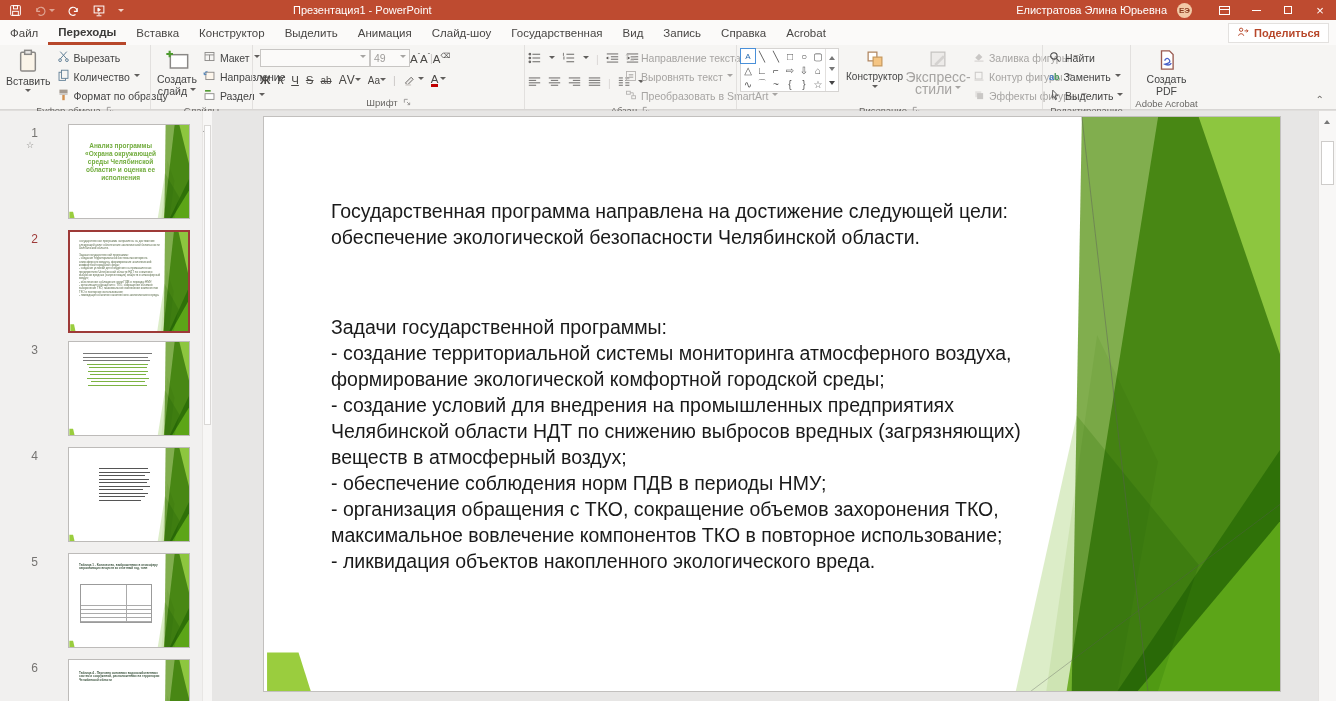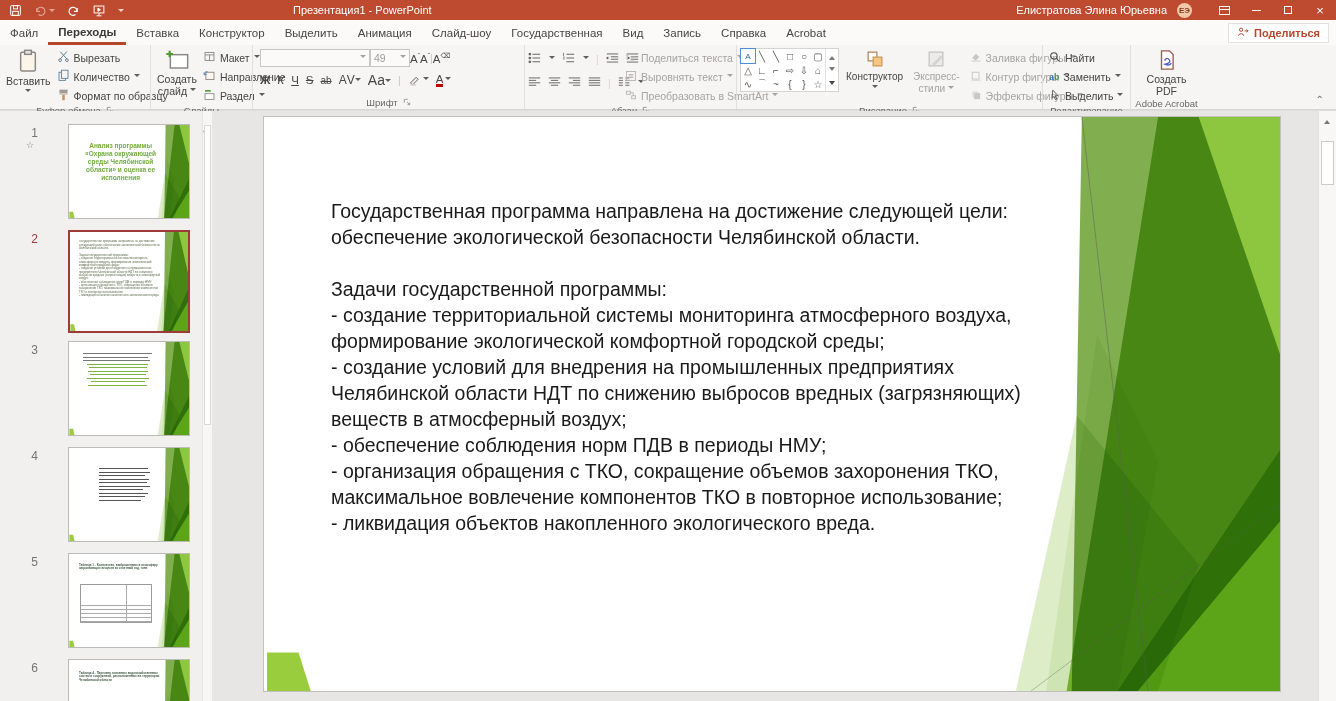--- a/index.html
+++ b/index.html
@@ -63,21 +63,21 @@
   .slide-num { position:absolute; left:22px; width:16px; text-align:right; font-size:12px; color:#767472; }
   .slide-num.current { color:#9E3A38; }
   .anim-star { position:absolute; left:26px; font-size:9px; color:#8A8886; }
   .panel-scroll { position:absolute; right:0; top:0; width:10px; height:100%; background:#F7F6F5; border-left:1px solid #E8E6E4; }
   .panel-scroll .tri-up { margin:4px auto 0; }
   .panel-thumbv { position:absolute; left:1px; top:14px; width:7px; height:300px; background:#FDFDFD; border:1px solid #DAD8D6; }
 
   .workspace { flex:1; position:relative; background:#E7E6E5; }
   .slide { position:absolute; left:51px; top:5px; width:1018px; height:576px; background:#fff; border:1px solid #C2C0BE; overflow:hidden; }
   .slide-textblock { position:absolute; left:67px; top:55px; width:700px; font-size:19.5px; line-height:26px; color:#1a1a1a; white-space:pre-line; }
-  .slide-p2 { }
+  .slide-p2 { margin-top:38px; }
 
   
   .facet { position:absolute; inset:0; pointer-events:none; }
   .facet > div { position:absolute; inset:0; }
   .f-bright  { background:#8DC63F; clip-path:polygon(88% 0, 100% 0, 100% 100%, 79% 100%); }
   .f-olive   { background:#76A73F; clip-path:polygon(80.5% 0, 92% 0, 104% 62%, 86% 100%, 79.5% 100%); mix-blend-mode:multiply; opacity:.92; }
   .f-pale    { background:#DCEDC8; clip-path:polygon(74% 100%, 80% 52%, 92% 78%, 88% 100%); mix-blend-mode:multiply; }
   .f-paler   { background:#EFF6E4; clip-path:polygon(77% 100%, 82% 38%, 88% 60%, 84% 100%); mix-blend-mode:multiply; }
   .f-bright2 { background:#97CE45; clip-path:polygon(84% 100%, 100% 58%, 100% 100%); mix-blend-mode:multiply; opacity:.85; }
   .f-corner  { background:#9ACD3E; clip-path:polygon(0.3% 93.3%, 3.4% 93.3%, 4.6% 100%, 0.3% 100%); }
@@ -285,21 +285,21 @@
         <span style="color:#C8C6C4">|</span>
         <span class="fglyph"><span>А</span><sup style="font-size:7px">⌫</sup></span>
       </div>
       <div class="fontrow2">
         <b class="fglyph">Ж</b>
         <i class="fglyph">К</i>
         <u class="fglyph">Ч</u>
         <s class="fglyph">S</s>
         <s class="fglyph" style="font-size:10px">ab</s>
         <span class="fglyph" style="font-size:12px"><span>АV</span><span class="caret"></span></span>
-        <span class="fglyph" style="font-size:14px"><span>Аа</span><span class="caret"></span></span>
+        <span class="fglyph" style="font-size:10px"><span>Аа</span><span class="caret"></span></span>
         <span style="color:#C8C6C4">|</span>
         <span style="display:flex;align-items:center;gap:2px">
             <svg width="13" height="13" viewBox="0 0 16 16" fill="none" stroke="#6a6866" stroke-width="1.2">
               <path d="M3 11 L10 4 l2.5 2.5 -7 7 z" fill="#EDEBE9"></path>
               <path d="M3 13.5 h7" stroke="#D8D4D0" stroke-width="2"></path>
             </svg>
             <span class="caret"></span>
           </span>
         <span style="display:flex;align-items:center;gap:2px">
             <span class="fglyph" style="border-bottom:3px solid #C00000; line-height:10px">А</span>
@@ -362,21 +362,21 @@
               </svg></span>
             <span class="caret"></span>
         </div>
       </div>
       <div class="smallstack">
         <div class="sbtn disabled">
           <span><svg width="12" height="12" viewBox="0 0 16 16" fill="none" stroke="#B5B3B1" stroke-width="1.2">
                 <path d="M3 12 V4 m-1.5 2 L3 4 l1.5 2"></path>
                 <path d="M7 4 h7 M7 8 h7 M7 12 h5"></path>
               </svg></span>
-          <span>Поделиться текста</span>
+          <span>Направление текста</span>
             <span class="caret gray"></span>
         </div>
         <div class="sbtn disabled">
           <span><svg width="12" height="12" viewBox="0 0 16 16" fill="none" stroke="#B5B3B1" stroke-width="1.2">
                 <rect x="2" y="2" width="12" height="12"></rect>
                 <path d="M5 6 h6 M5 8 h6 M5 10 h6"></path>
               </svg></span>
           <span>Выровнять текст</span>
             <span class="caret gray"></span>
         </div>
@@ -436,21 +436,21 @@
         </div>
       </div>
       <div class="bigbtn" style="width:64px;font-size:10px">
         <svg width="20" height="20" viewBox="0 0 16 16">
             <rect x="2.5" y="2.5" width="7" height="7" fill="#FFF" stroke="#B0855F"></rect>
             <rect x="6.5" y="6.5" width="7" height="7" fill="#F5C583" stroke="#C79A5F"></rect>
           </svg>
         <span>Конструктор</span>
         <span class="caret" style="margin-top:2px"></span>
       </div>
-      <div class="bigbtn disabled" style="width:56px;font-size:10px">
+      <div class="bigbtn disabled" style="width:56px;font-size:14px">
         <svg width="20" height="20" viewBox="0 0 16 16">
             <rect x="2.5" y="2.5" width="11" height="11" fill="#EDEBE9" stroke="#C5C3C1"></rect>
             <path d="M5 12 L12 5 l1.5 1.5 -7 7 z" fill="#D4D2D0"></path>
           </svg>
         <span>Экспресс-</span>
         <span style="display:flex;align-items:center;gap:3px">
             <span>стили</span>
             <span class="caret gray"></span>
           </span>
       </div>

